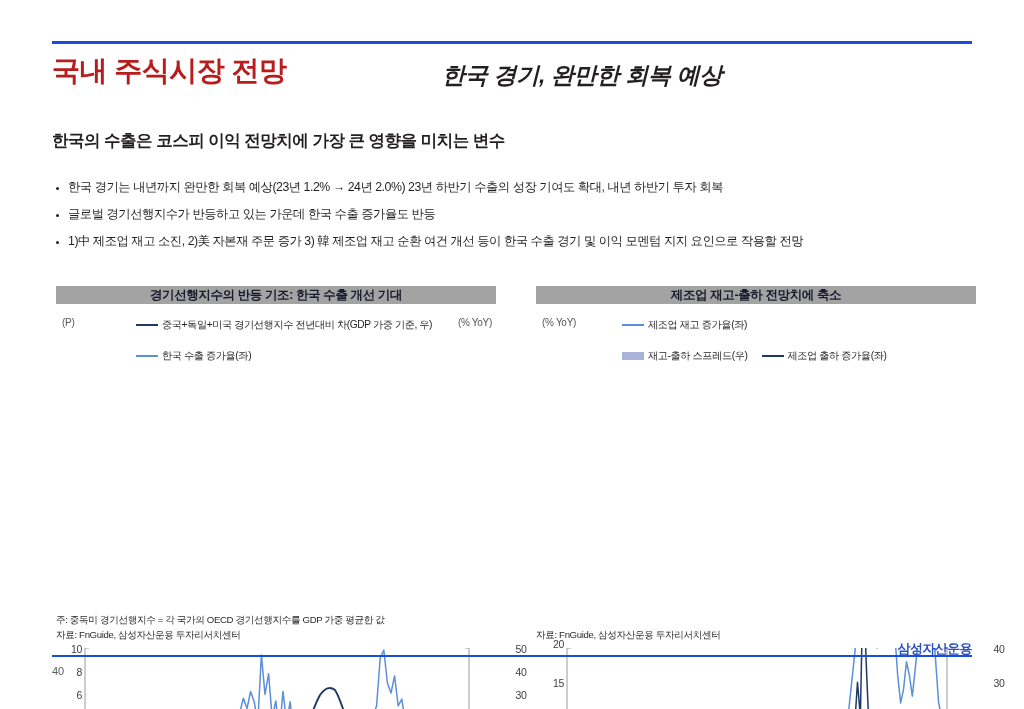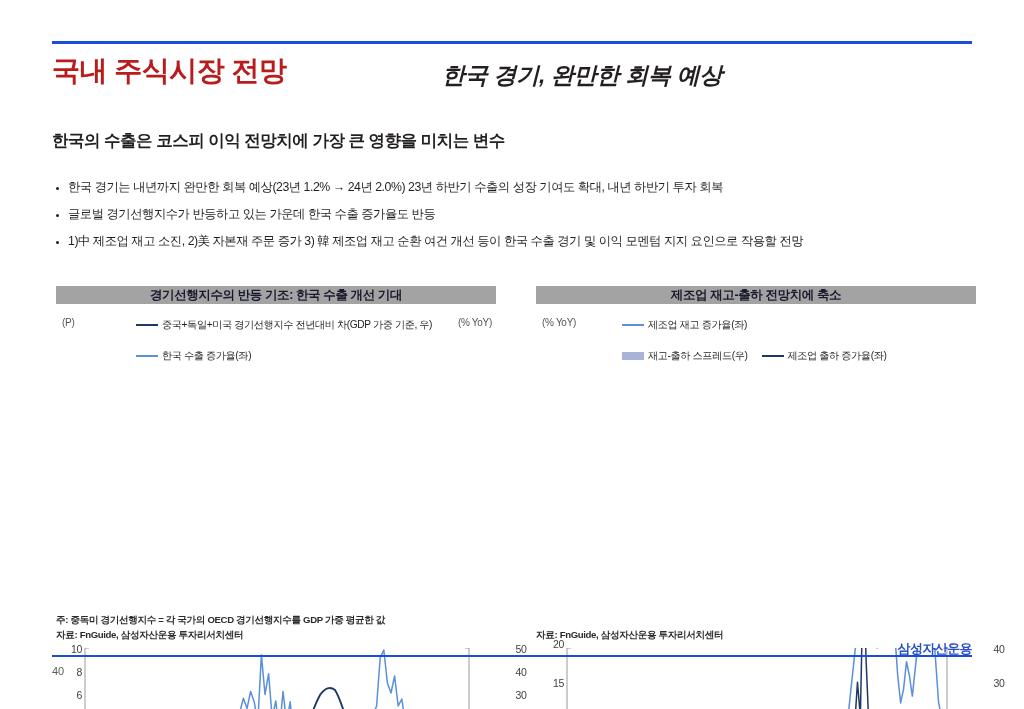--- a/index.html
+++ b/index.html
@@ -64,21 +64,21 @@
   .lg-item{display:flex;align-items:center;margin-right:14px;}
   .swatch-line{display:inline-block;width:22px;height:2.6px;margin-right:4px;}
   .swatch-bar{display:inline-block;width:22px;height:8px;margin-right:4px;background:#a9b2d8;}
 
   .plot{position:absolute;}
   .axis-lbl{position:absolute;font-size:10.5px;color:#404040;letter-spacing:-0.3px;}
   .axis-lbl.ly{text-align:right;}
   .axis-lbl.ry{text-align:center;padding-left:37px;}
 
   
-  .note{position:absolute;font-size:9.6px;color:#2b2b2b;letter-spacing:-0.35px;white-space:nowrap;font-weight:bold;}
+  .note{position:absolute;font-size:9.6px;color:#2b2b2b;letter-spacing:-0.35px;white-space:nowrap;}
   .note-l1{left:56px;top:614px;}
   .note-l2{left:56px;top:629px;}
   .note-r1{left:536px;top:629px;}
 
   .bottom-rule{position:absolute;left:52px;top:655px;width:920px;height:2px;background:#1a4ed8;}
   .page-no{position:absolute;left:52px;top:665px;font-size:11px;color:#5b5b5b;}
   .brand{
     position:absolute;right:52px;top:640px;
     font-size:13px;font-weight:bold;color:#2a4fc4;letter-spacing:-0.6px;
   }

